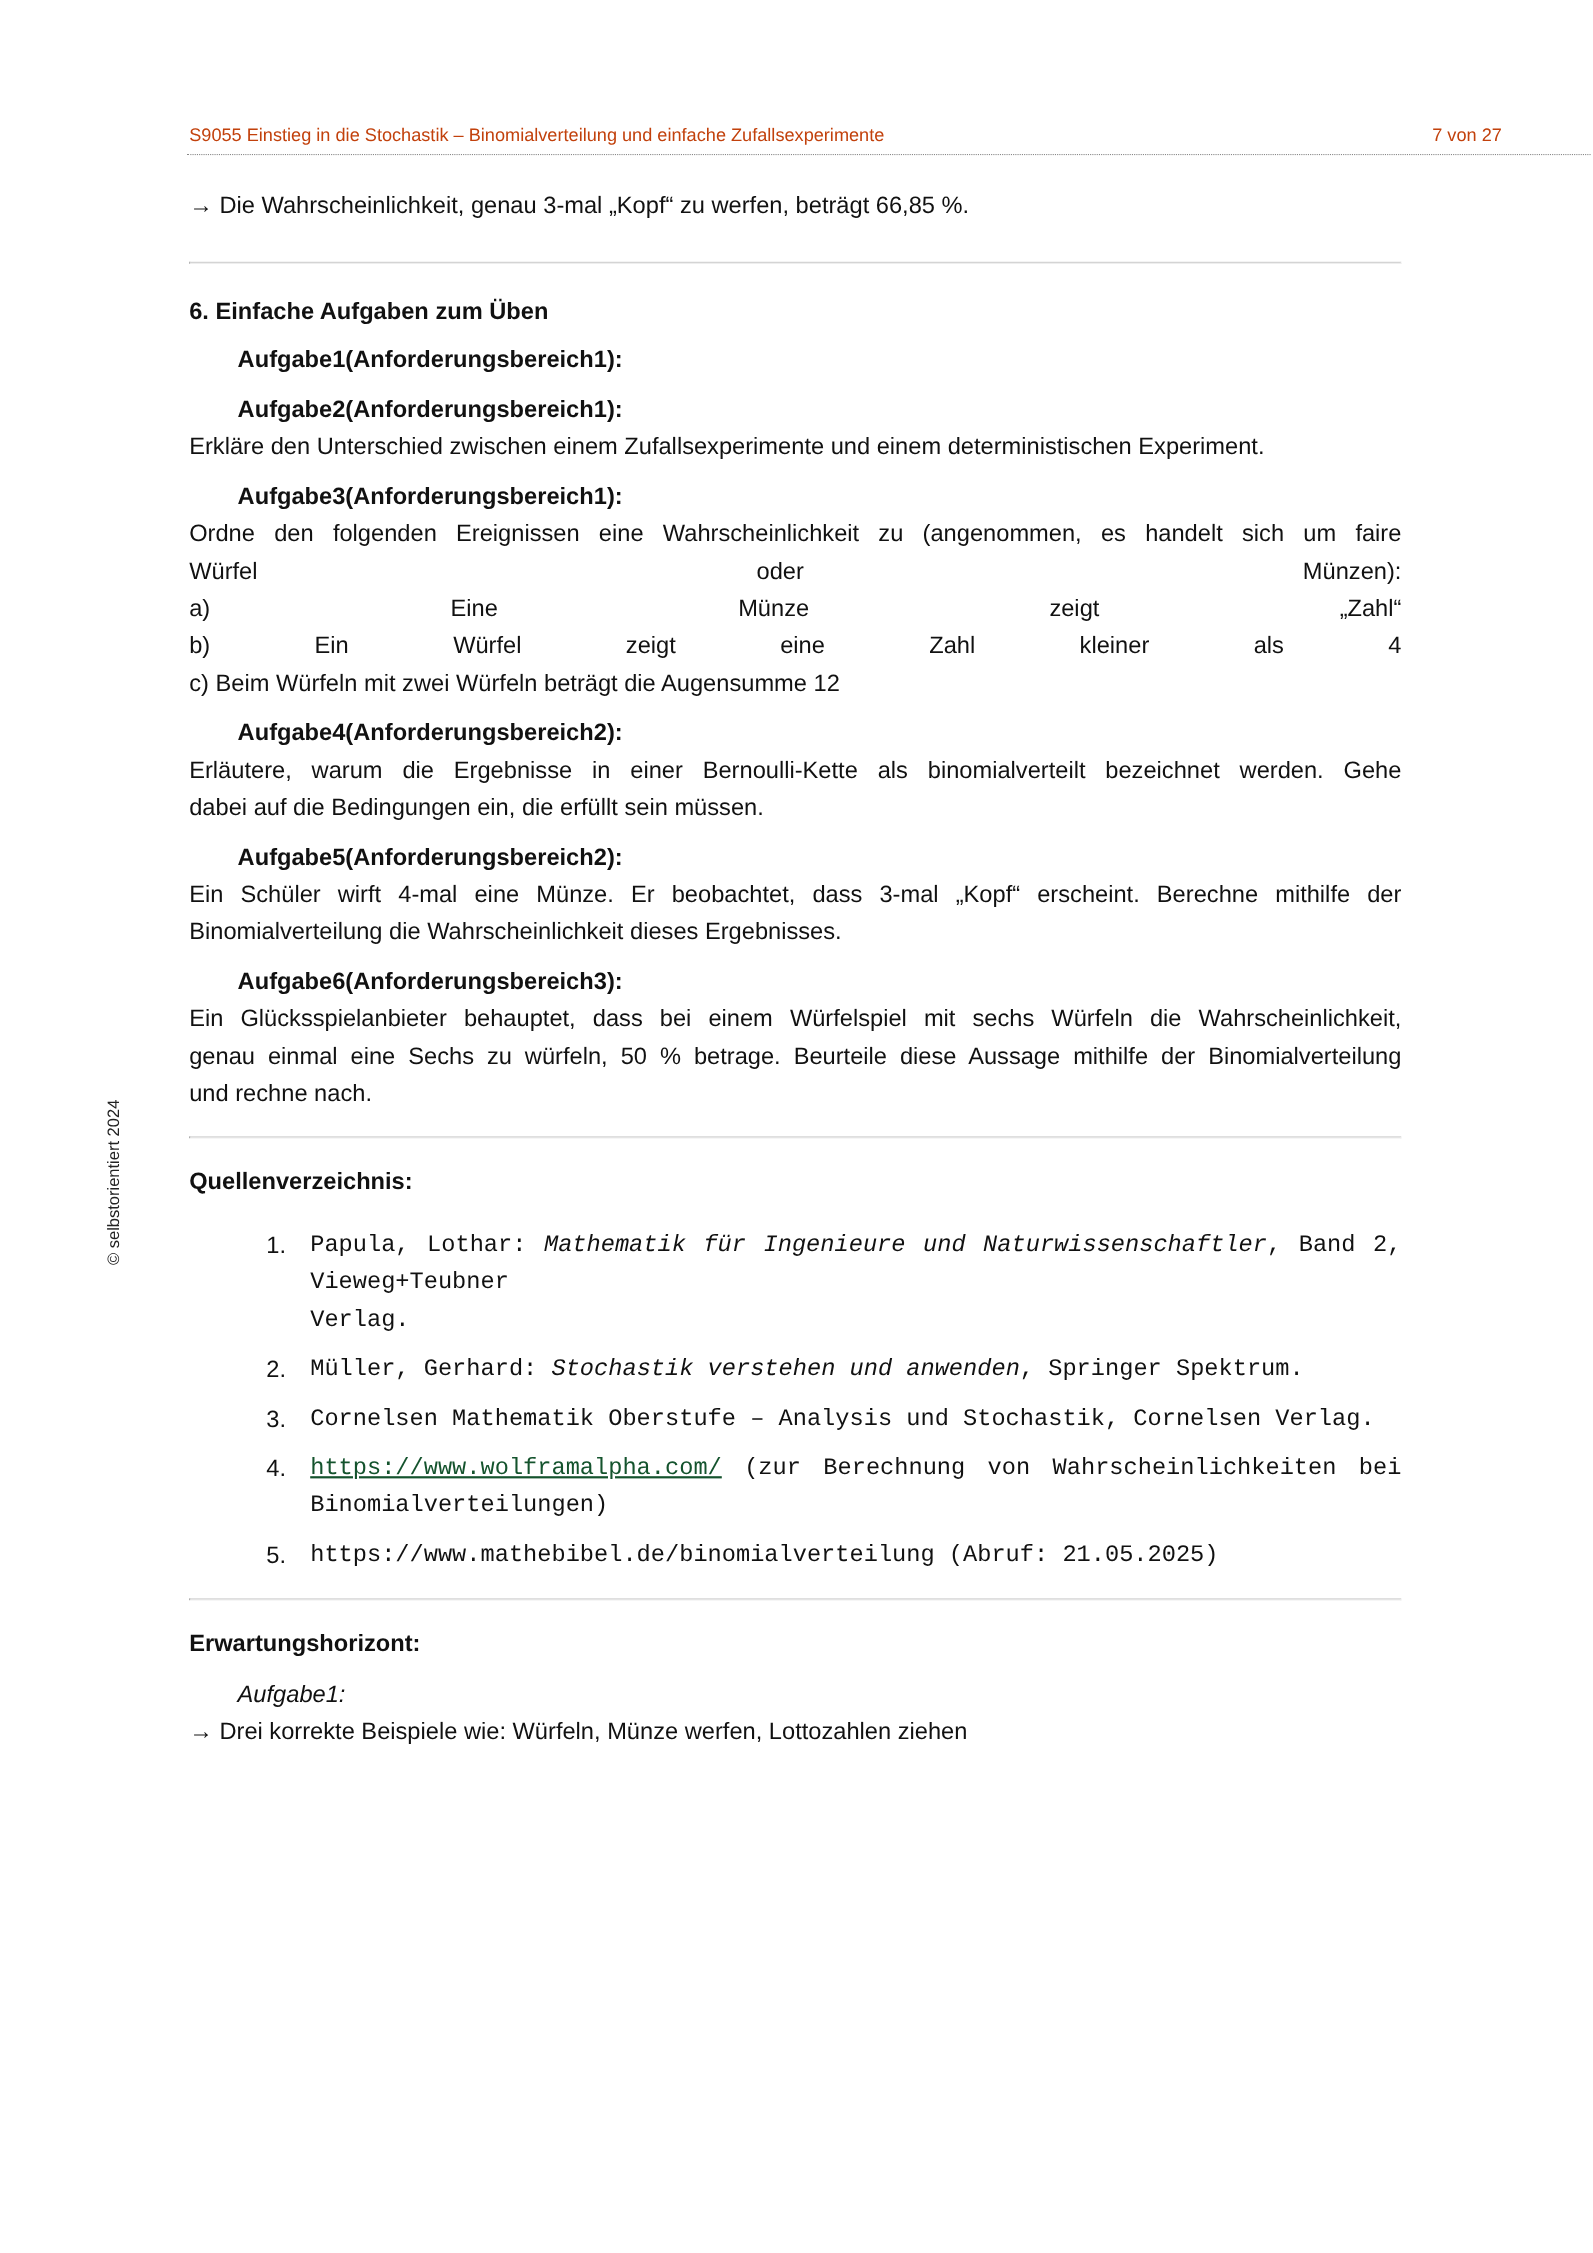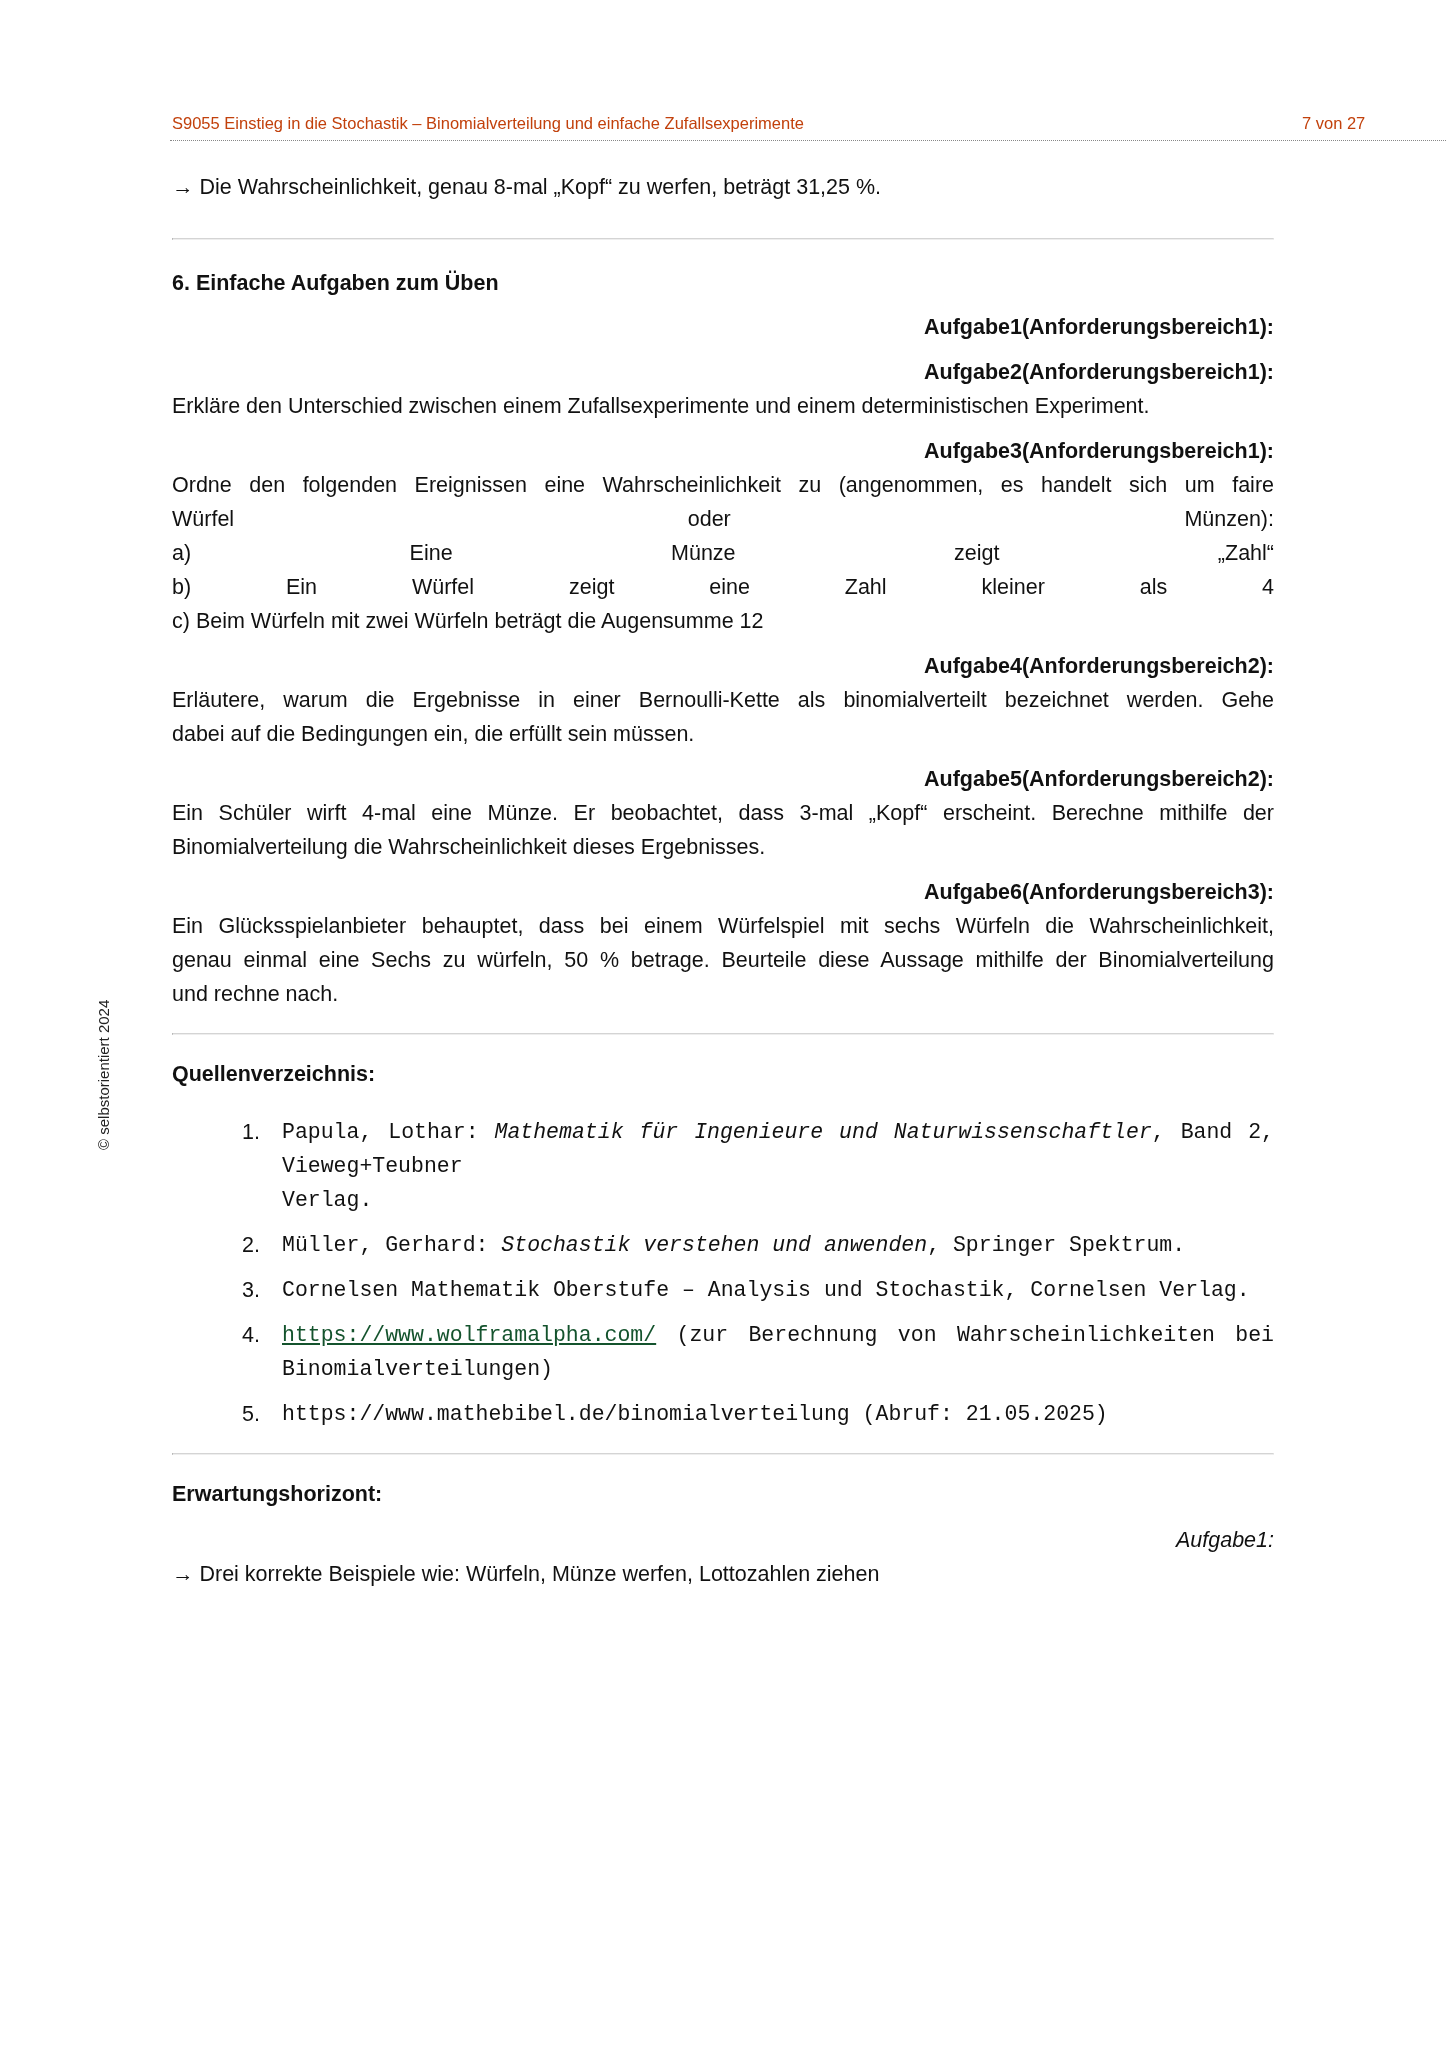--- a/index.html
+++ b/index.html
@@ -7,39 +7,39 @@
          font-family:"Liberation Sans", sans-serif; color:#111; }
   .header { position:absolute; left:172px; top:114px; width:1200px; font-size:16.5px; color:#c2410c; }
   .header .pg { position:absolute; left:1130px; top:0; }
   .hline { position:absolute; left:170px; top:140px; width:1276px; border-top:1px dotted #888; }
   .side { position:absolute; left:95px; top:1150px; transform-origin:left top; transform:rotate(-90deg);
           font-size:15px; color:#222; white-space:nowrap; }
   .content { position:absolute; left:172px; top:170px; width:1102px; font-size:21.5px; line-height:34px; }
   .p { margin:0; }
   .just { text-align:justify; text-align-last:justify; }
   .sep { border-top:1.5px solid #d4d4d4; margin:0; }
-  .row { display:flex; justify-content:flex-end; font-weight:bold;margin-left:44px; }
+  .row { display:flex; justify-content:flex-start; font-weight:bold;margin-left:44px; }
   .row.it { font-weight:normal; font-style:italic; }
   .src { display:flex; margin:0; }
   .src .num { width:88px; text-align:right; padding-right:0; flex:none; }
   .src .txt { margin-left:22px; flex:1;font-family:Liberation Mono, monospace; }
   a { color:#14532d; text-decoration:underline; }
 </style>
 </head>
 <body>
 
 <div class="header">
   <span>S9055 Einstieg in die Stochastik – Binomialverteilung und einfache Zufallsexperimente</span>
   <span class="pg">7 von 27</span>
 </div>
 <div class="hline"></div>
 <div class="side">© selbstorientiert 2024</div>
 
 <div class="content">
-  <p class="p">→ Die Wahrscheinlichkeit, genau 8-mal „Kopf“ zu werfen, beträgt 31,25 %.</p>
+  <p class="p">→ Die Wahrscheinlichkeit, genau 3-mal „Kopf“ zu werfen, beträgt 66,85 %.</p>
   <div style="height:34px"></div>
   <hr class="sep">
   <div style="height:26px"></div>
   <p class="p" style="font-weight:bold">6. Einfache Aufgaben zum Üben</p>
   <div style="height:10px"></div>
 
   <div id="tasks">
       <div style="margin-top: 0px;">
         <div class="row">
           <span>Aufgabe</span>

